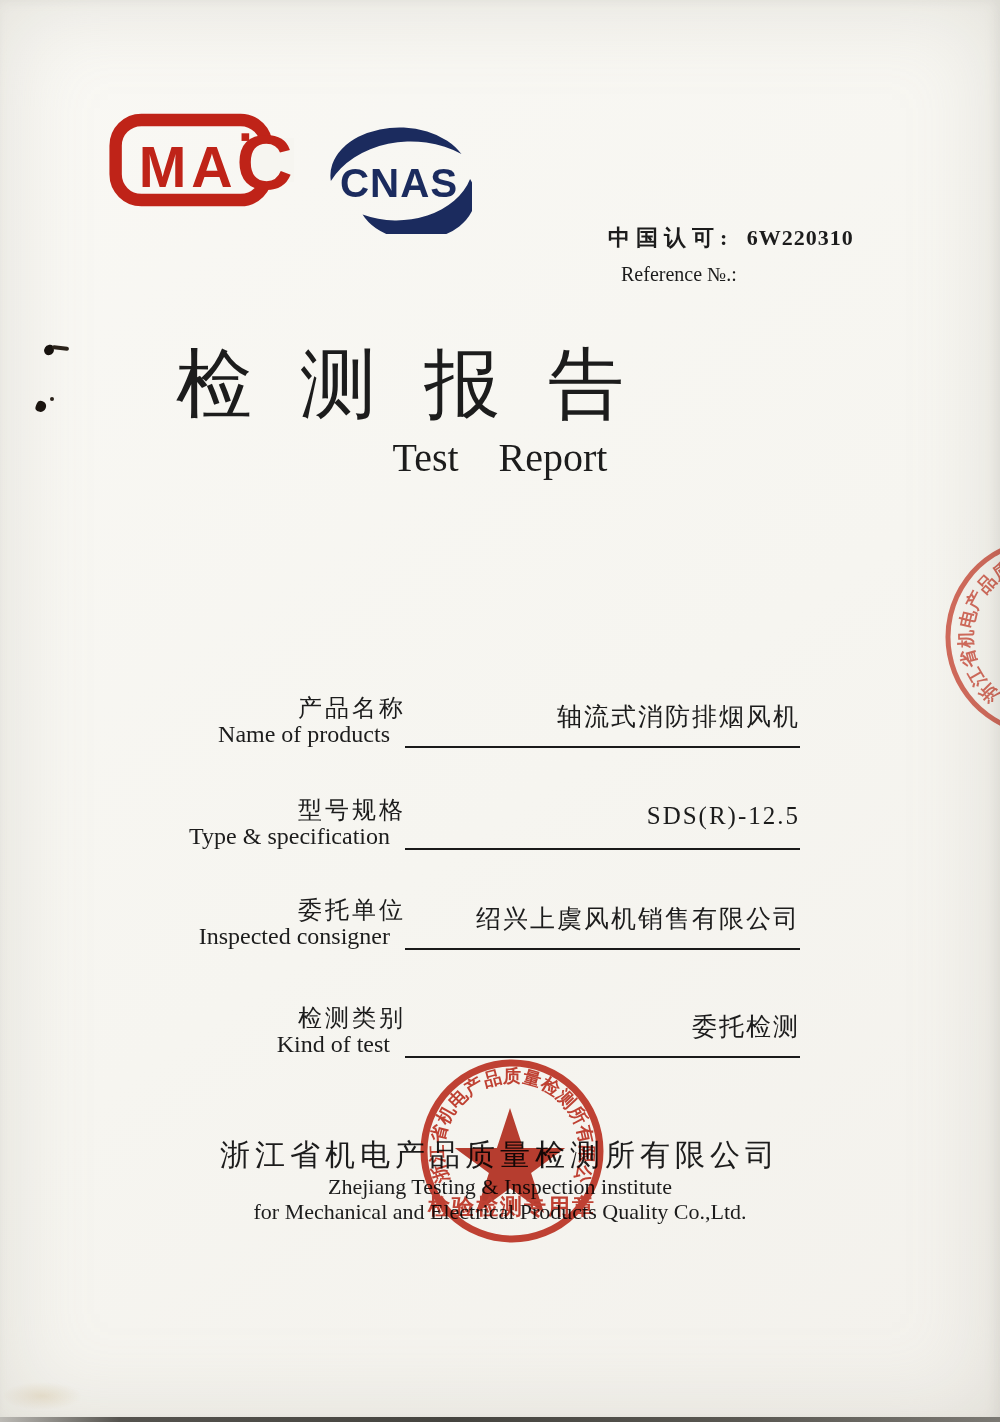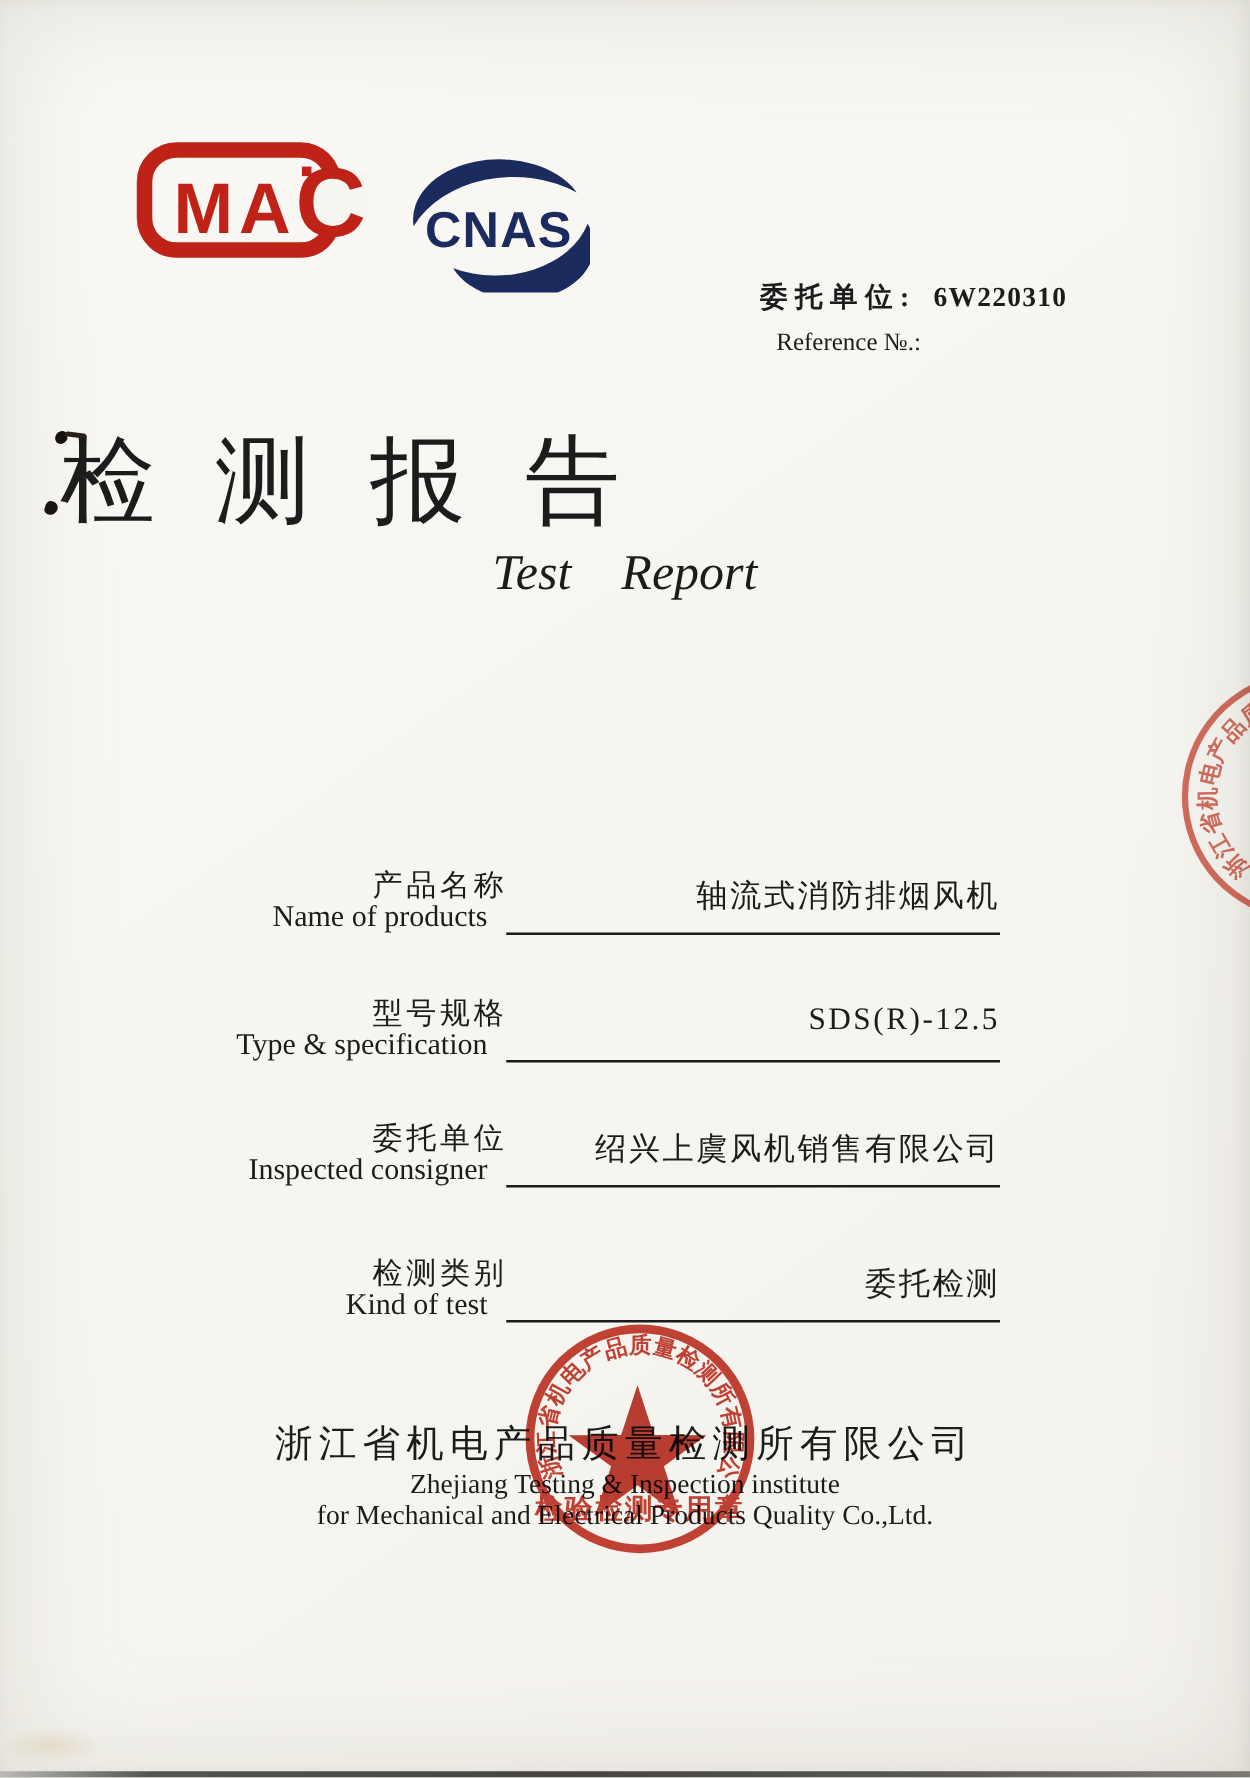--- a/index.html
+++ b/index.html
@@ -16,24 +16,24 @@
   .cnas-svg{position:absolute;left:328px;top:126px;width:144px;height:108px;}
   .cnas-lines{position:absolute;left:490px;top:133px;line-height:21px;
         font-family:"Liberation Sans","DejaVu Sans",sans-serif;font-weight:bold;
         font-size:16px;color:#111;}
 
   .report-no{position:absolute;left:608px;top:223px;font-size:22px;font-weight:bold;letter-spacing:6px;white-space:nowrap;}
   .report-no .val{font-family:Liberation Serif, serif;letter-spacing:1px;margin-left:2px;}
   .reference{position:absolute;left:621px;top:263px;font-size:20px;}
 
   
-  .title-zh{position:absolute;top:334px;left:0;width:800px;text-align:left;
+  .title-zh{position:absolute;top:334px;left:0;width:800px;text-align:center;
         font-size:76px;letter-spacing:48px;padding-left:48px;box-sizing:border-box;white-space:nowrap;}
   .title-en{position:absolute;top:434px;left:0;width:1000px;text-align:center;
-        font-size:40px;word-spacing:30px;font-style:italic;}
+        font-size:40px;word-spacing:30px;}
 
   
   .row{position:absolute;left:0;width:1000px;height:80px;margin-top:36px;}
   .f-zh{position:absolute;left:150px;top:0;width:256px;text-align:right;font-size:24px;letter-spacing:3px;}
   .f-en{position:absolute;left:114px;top:29px;width:276px;text-align:right;font-size:24px;}
   .f-val{position:absolute;left:410px;top:8px;width:390px;text-align:right;font-size:25px;letter-spacing:2px;}
   .f-line{position:absolute;left:405px;top:54px;width:395px;border-bottom:2px solid #1a1a1a;}
 
   
   .company-zh{position:absolute;top:1135px;left:0;width:1000px;text-align:center;font-size:30px;letter-spacing:5px;}
@@ -70,21 +70,21 @@
     <rect x="140" y="22" width="8" height="8" fill="#bf2318"></rect>
   </svg>
 
   <svg class="cnas-svg" viewBox="0 0 150 112" xmlns="http://www.w3.org/2000/svg">
     <path d="M3,57 A72,50 0 0 1 139,29 A92,72 0 0 0 3,57 Z" fill="#1b2b5e"></path>
     <path d="M36,92 A80,60 0 0 0 148,55 A60,44 0 0 1 36,92 Z" fill="#1b2b5e"></path>
     <text x="74" y="74" text-anchor="middle" font-family="Liberation Sans, DejaVu Sans, sans-serif" font-weight="bold" font-size="42" letter-spacing="1" fill="#1b2b5e">CNAS</text>
   </svg>
 
   <div class="report-no">
-    <span>委托单位:</span>
+    <span>中国认可:</span>
     <span class="val">6W220310</span>
   </div>
   <div class="reference">Reference №.:</div>
 
   <div class="title-zh">检测报告</div>
   <div class="title-en">Test Report</div>
 
   <div class="row" style="top:656px">
     <div class="f-zh">产品名称</div>
     <div class="f-en">Name of products</div>

